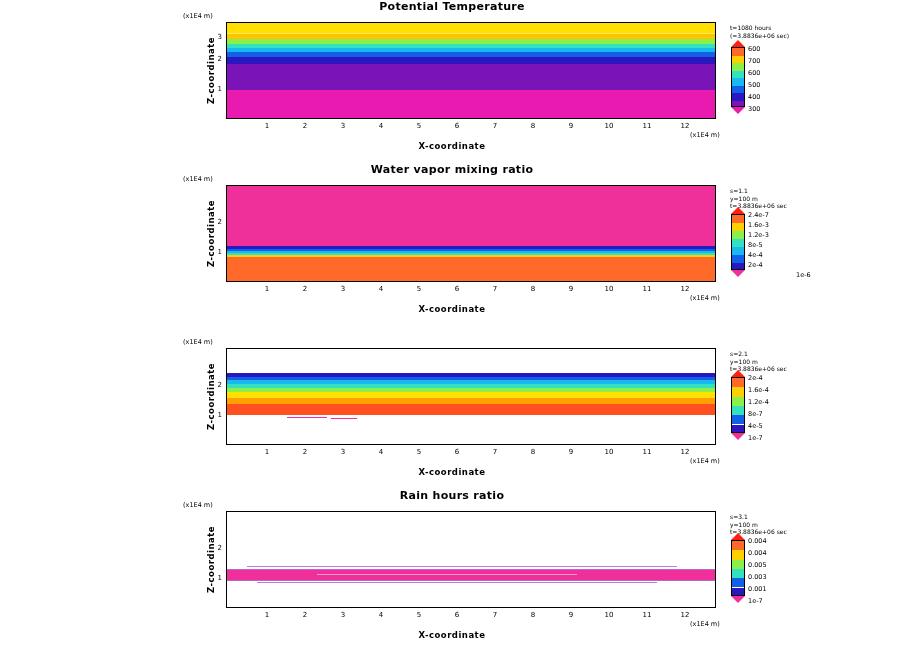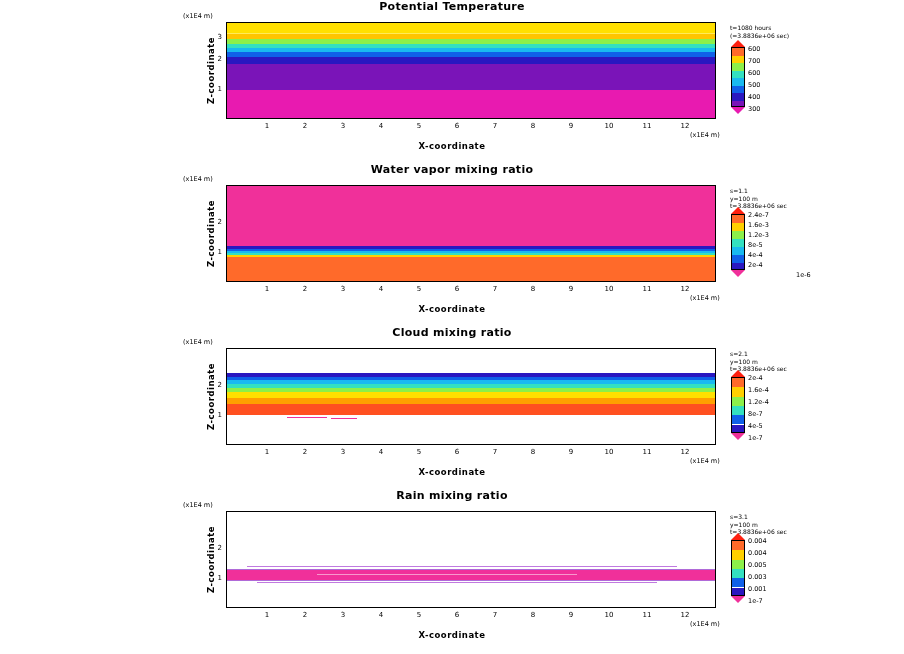--- a/index.html
+++ b/index.html
@@ -141,21 +141,20 @@
   <div class="clab" style="left:748px;top:48px;">2.4e-7</div>
   <div class="clab" style="left:748px;top:58px;">1.6e-3</div>
   <div class="clab" style="left:748px;top:68px;">1.2e-3</div>
   <div class="clab" style="left:748px;top:78px;">8e-5</div>
   <div class="clab" style="left:748px;top:88px;">4e-4</div>
   <div class="clab" style="left:748px;top:98px;">2e-4</div>
   <div class="clab" style="left:748px;top:108px;margin-left:48px;">1e-6</div>
 </div>
 
 <div class="panel" style="top:326px;height:160px;">
-  <div class="title" style="top:0px;">Cloud mixing ratio</div>
   <div class="unit" style="left:183px;top:12px;">(x1E4 m)</div>
   <div class="plotbox" style="left:226px;top:22px;width:490px;height:97px;">
     <div class="bands">
       <div class="band" style="top:0px;height:24px;background:#ffffff;"></div>
       <div class="band" style="top:24px;height:4px;background:#2a17c0;"></div>
       <div class="band" style="top:28px;height:3px;background:#1060e8;"></div>
       <div class="band" style="top:31px;height:4px;background:#19b9f0;"></div>
       <div class="band" style="top:35px;height:4px;background:#33e0c0;"></div>
       <div class="band" style="top:39px;height:4px;background:#8cf04a;"></div>
       <div class="band" style="top:43px;height:6px;background:#ffe000;"></div>
@@ -202,21 +201,21 @@
   <div class="arrow-dn" style="left:731px;top:107px;border-top:7px solid #f0309a;"></div>
   <div class="clab" style="left:748px;top:48px;">2e-4</div>
   <div class="clab" style="left:748px;top:60px;">1.6e-4</div>
   <div class="clab" style="left:748px;top:72px;text-align:center;">1.2e-4</div>
   <div class="clab" style="left:748px;top:84px;">8e-7</div>
   <div class="clab" style="left:748px;top:96px;">4e-5</div>
   <div class="clab" style="left:748px;top:108px;">1e-7</div>
 </div>
 
 <div class="panel" style="top:489px;height:165px;">
-  <div class="title" style="top:0px;">Rain mixing ratio</div>
+  <div class="title" style="top:0px;">Rain hours ratio</div>
   <div class="unit" style="left:183px;top:12px;">(x1E4 m)</div>
   <div class="plotbox" style="left:226px;top:22px;width:490px;height:97px;">
     <div class="bands">
       <div class="band" style="top:0px;height:97px;background:#ffffff;"></div>
       <div class="band" style="top:57px;height:10px;background:#f0309a;border-top:1px solid #b06ad8;border-bottom:1px solid #b06ad8;"></div>
       <div class="wiggle" style="left:20px;top:54px;width:430px;background:#c07ae0;"></div>
       <div class="wiggle" style="left:30px;top:70px;width:400px;background:#c07ae0;"></div>
       <div class="wiggle" style="left:90px;top:62px;width:260px;background:#ffffff;opacity:.5;"></div>
     </div>
     <div class="dotgrid" style="opacity:.38;"></div>

